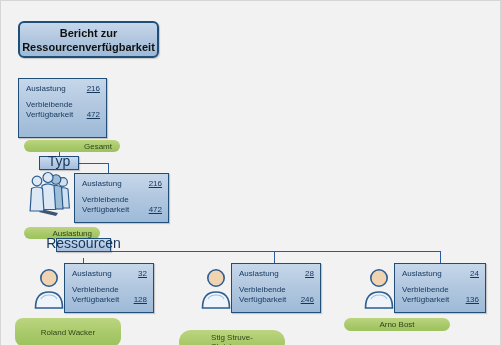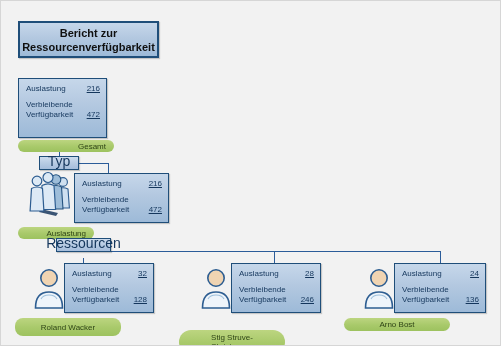--- a/index.html
+++ b/index.html
@@ -85,35 +85,35 @@
     box-sizing: border-box;
     border-radius: 8px;
     background: linear-gradient(to bottom, #bcd580 0%, #a8c96a 55%, #9dc25f 100%);
     font-size: 8px;
     color: #2f4416;
     display: flex;
     align-items: center;
     z-index: 2;
     line-height: 9px;
   }
-  .pill.right { justify-content: flex-end; padding-right: 8px; }
+  .pill.right { justify-content: flex-end; padding-right: 8px; margin-left: 6px; }
   .pill.center { justify-content: center; text-align: center; }
 
   
   .icon {
     position: absolute;
     z-index: 5;
   }
 </style>
 </head>
 <body>
 
 <div id="canvas">
 
-  <div class="bbox title-box" style="left:17px; top:20px; width:141px; height:37px;">
+  <div class="bbox title-box" style="left:17px; top:20px; width:141px; height:37px;border-radius:6px;">
     <div>
       <div>Bericht zur</div>
       <div>Ressourcenverfügbarkeit</div>
     </div>
   </div>
 
   <div class="bbox metric-box" style="left:17px; top:77px; width:89px; height:60px;">
     <div class="metric-row">
       <span class="lbl">Auslastung</span>
       <span class="val">216</span>
@@ -202,21 +202,21 @@
     <div class="metric-row">
       <span class="lbl">Auslastung</span>
       <span class="val">32</span>
     </div>
     <div class="metric-row second">
       <span class="lbl"><span>Verbleibende</span><br><span>Verfügbarkeit</span></span>
       <span class="val">128</span>
     </div>
   </div>
 
-  <div class="pill center" style="left:14px; top:317px; width:106px; height:18px;">
+  <div class="pill center" style="left:14px; top:317px; width:106px; height:28px;">
     <span>Roland Wacker</span>
   </div>
 
   <div class="icon" style="left:198px; top:266px; width:34px; height:42px;">
     <svg width="34" height="42" viewBox="0 0 34 42" xmlns="http://www.w3.org/2000/svg">
       <circle cx="17" cy="11" r="8.2" fill="#f0d4b2" stroke="#2d5d91" stroke-width="1.6"></circle>
       <path d="M3.5 41 q0 -16 13.5 -16 q13.5 0 13.5 16 Z" fill="#eef4fa" stroke="#2d5d91" stroke-width="1.6"></path>
       <path d="M9 32 q2 -4 8 -4 q6 0 8 4" fill="none" stroke="#9fc0dc" stroke-width="1.1"></path>
     </svg>
   </div>

